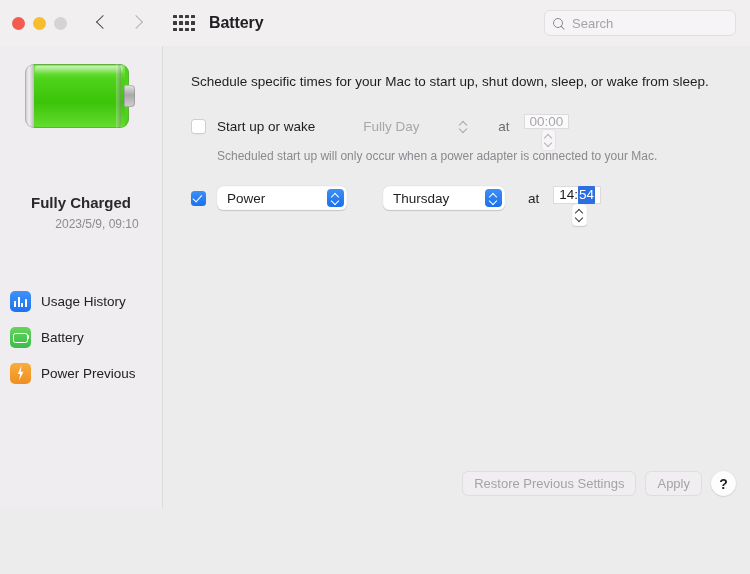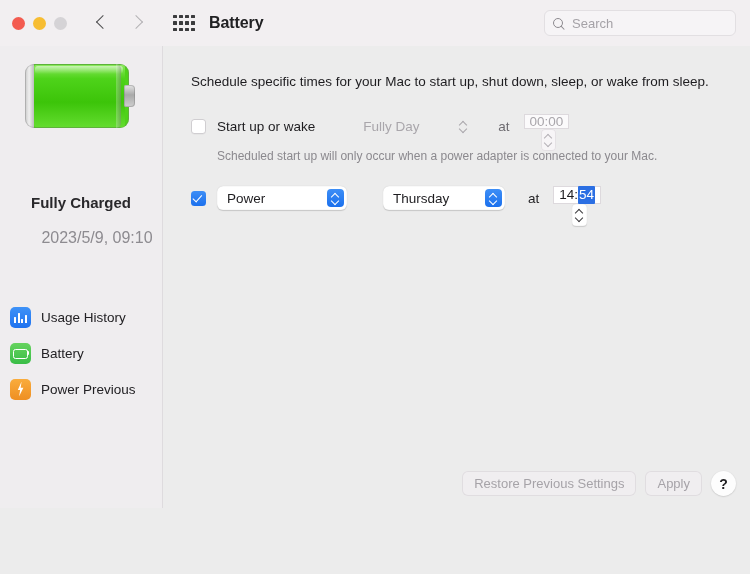--- a/index.html
+++ b/index.html
@@ -226,23 +226,23 @@
     text-align: center;
     margin-top: 22px;
   }
   .status .big {
     font-size: 15px;
     font-weight: bold;
     color: #29282b;
     margin-top: 44px;
   }
   .status .sub {
-    font-size: 16px;
+    font-size: 12px;
     color: #8d8b90;
-    margin-top: 18px;
+    margin-top: 6px;
     padding-left: 32px;
   }
 
   .navlist {
     margin-top: 52px;
     display: flex;
     flex-direction: column;
   }
   .navitem {
     height: 32px;

